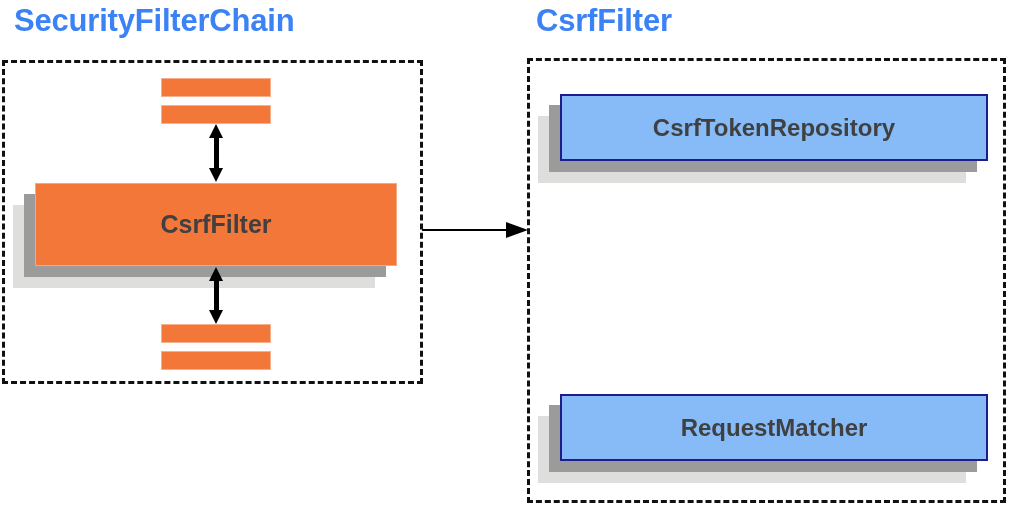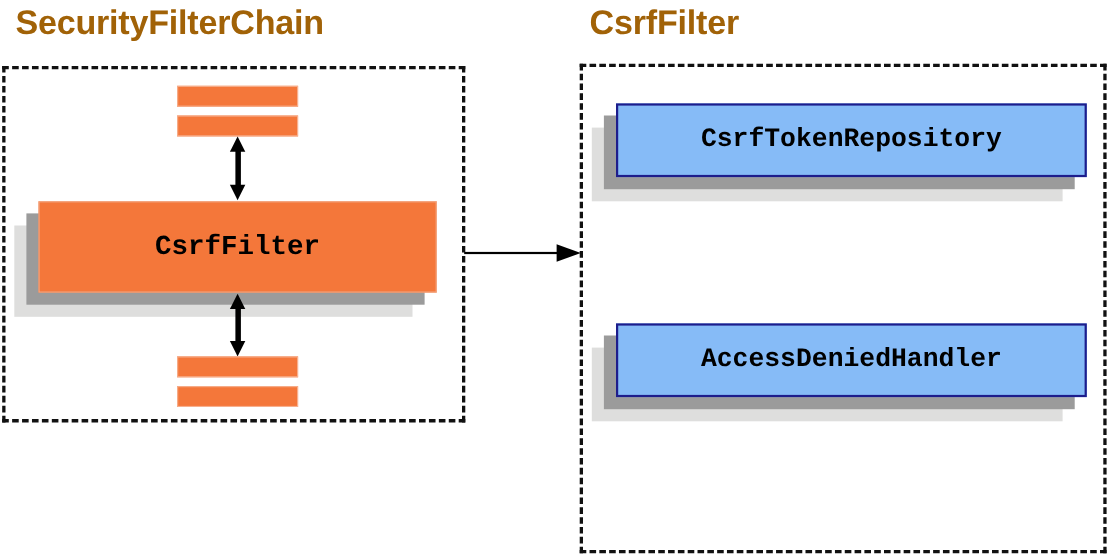--- a/index.html
+++ b/index.html
@@ -18,21 +18,21 @@
     overflow: hidden;
   }
 
   
   .panel-title {
     position: absolute;
     font-family: "Liberation Sans", sans-serif;
     font-weight: bold;
     font-size: 31px;
     line-height: 31px;
-    color: #a16207;
+    color: #3b82f6;
     white-space: nowrap;
     letter-spacing: -0.2px;
     text-align: center;
   }
   #title-left  { left: 14px;  top: 5px; }
   #title-right { left: 536px; top: 5px; }
 
   
   .dashed-box {
     position: absolute;
@@ -64,23 +64,23 @@
   .card .shadow-near {
     background: #9b9b9b;
     transform: translate(-11px, 11px);
   }
   .card .face {
     display: flex;
     align-items: center;
     justify-content: center;
   }
   .card .label {
-    font-family: Liberation Mono, monospace;
+    font-family: Liberation Sans, sans-serif;
     font-weight: bold;
-    color: #000000;
+    color: #404040;
     white-space: nowrap;
     text-align: center;
   }
 
   
   #card-csrffilter { left: 35px; top: 183px; width: 362px; height: 83px; }
   #card-csrffilter .face {
     background: #f4773a;
     border: 1px solid #f3a884;
   }
@@ -211,22 +211,22 @@
 
   <div class="card card-blue" style="top:94px;">
     <div class="shadow-far"></div>
     <div class="shadow-near"></div>
     <div class="face">
       <span class="label">CsrfTokenRepository</span>
     </div>
   </div>
 
 
-  <div class="card card-blue" style="top:294px;">
+
+  <div class="card card-blue" style="top:394px;">
     <div class="shadow-far"></div>
     <div class="shadow-near"></div>
     <div class="face">
-      <span class="label">AccessDeniedHandler</span>
+      <span class="label">RequestMatcher</span>
     </div>
   </div>
 
-
 </div>
 
 </body></html>

